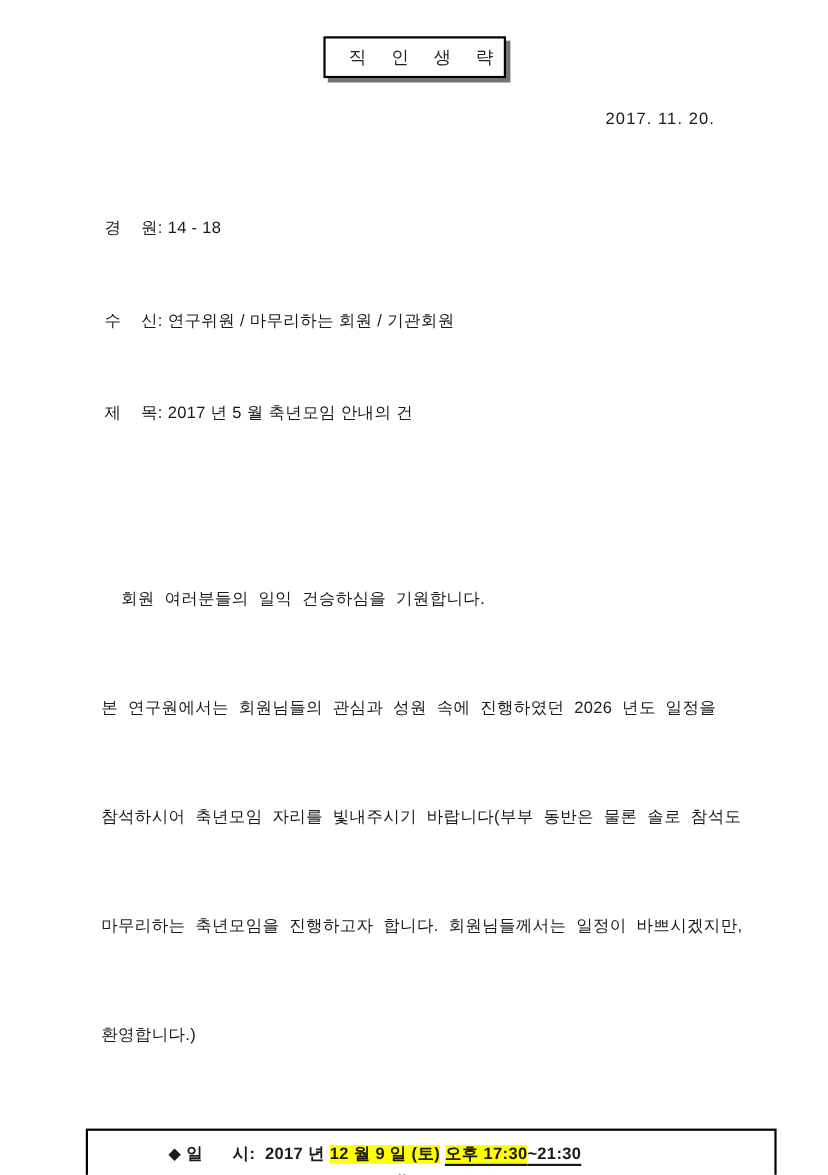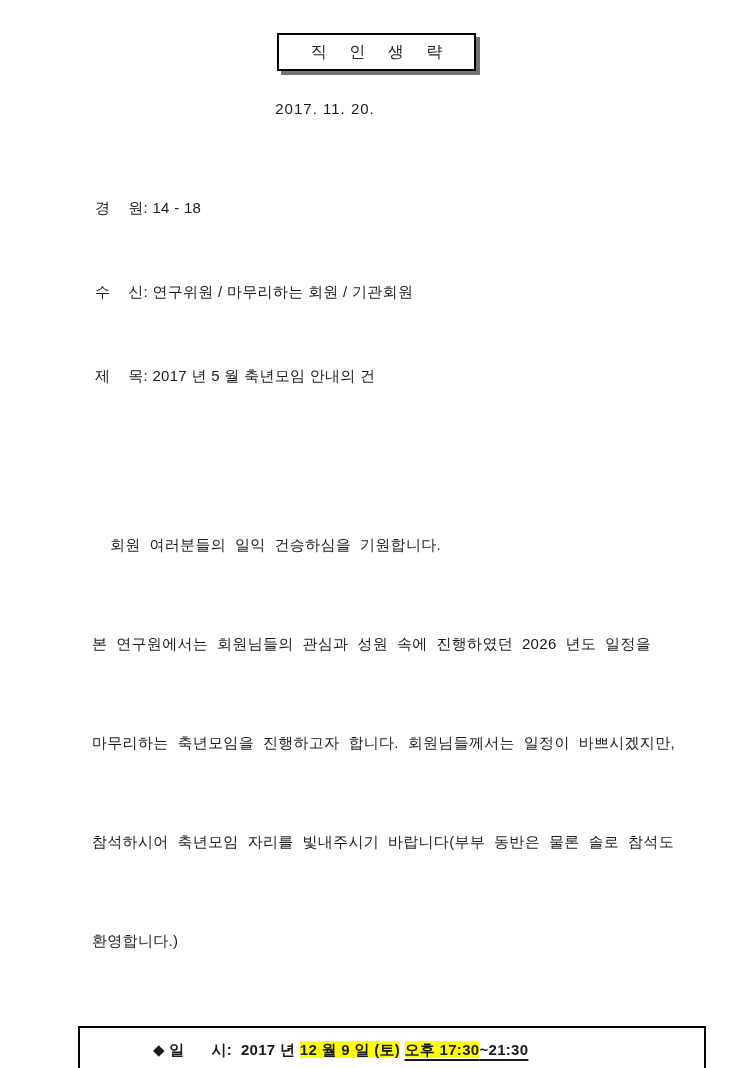--- a/index.html
+++ b/index.html
@@ -15,36 +15,36 @@
     font-family: "Liberation Sans", "DejaVu Sans", sans-serif;
     color: #1a1a1a;
     font-size: 15px;
     letter-spacing: 0.3px;
     overflow: hidden;
   }
   .page { padding-top: 33px; }
 
   
   .stamp-box {
-    width: 199px;
+    width: 166px;
     margin: 0 auto;
     border: 2px solid #000;
     box-shadow: 4px 4px 0 rgba(0,0,0,0.55);
-    text-align: center;
+    text-align: right;
     padding: 7px 0 6px 0;
     font-size: 16px;
     letter-spacing: 9px;
     text-indent: 9px;
     color: #222;
     background: #fff;
   }
 
   .doc-date {
     margin-top: 29px;
-    text-align: center;
+    text-align: right;
     padding-right: 103px;
     font-size: 15px;
     letter-spacing: 1px;
   }
 
   .meta {
     margin-top: 21px;
     padding-left: 95px;
     line-height: 28px;
     white-space: pre-wrap;
@@ -87,20 +87,20 @@
 
   <div class="meta">
     <div>경    원: 14 - 18</div>
     <div>수    신: 연구위원 / 마무리하는 회원 / 기관회원</div>
     <div>제    목: 2017 년 5 월 축년모임 안내의 건</div>
   </div>
 
   <div class="para">
     <div>  회원 여러분들의 일익 건승하심을 기원합니다.</div>
     <div>본 연구원에서는 회원님들의 관심과 성원 속에 진행하였던 2026 년도 일정을</div>
+    <div>참석하시어 축년모임 자리를 빛내주시기 바랍니다(부부 동반은 물론 솔로 참석도</div>
     <div>마무리하는 축년모임을 진행하고자 합니다. 회원님들께서는 일정이 바쁘시겠지만,</div>
-    <div>참석하시어 축년모임 자리를 빛내주시기 바랍니다(부부 동반은 물론 솔로 참석도</div>
     <div>환영합니다.)</div>
   </div>
 
   <div class="event-box"><div class="ind-bullet"><span>◆ 일      시:  2017 년 </span><span class="hl">12 월 9 일 (토)</span><span> </span><span class="hl ul">오후 17:30</span><span class="ul">~21:30</span></div><div class="ind-bullet"><span>◆ 장      소: 르 메르디앙 서울(舊 리츠칼튼) 세잔룸(2F)</span></div></div>
 
 </div>
 
 </body></html>

